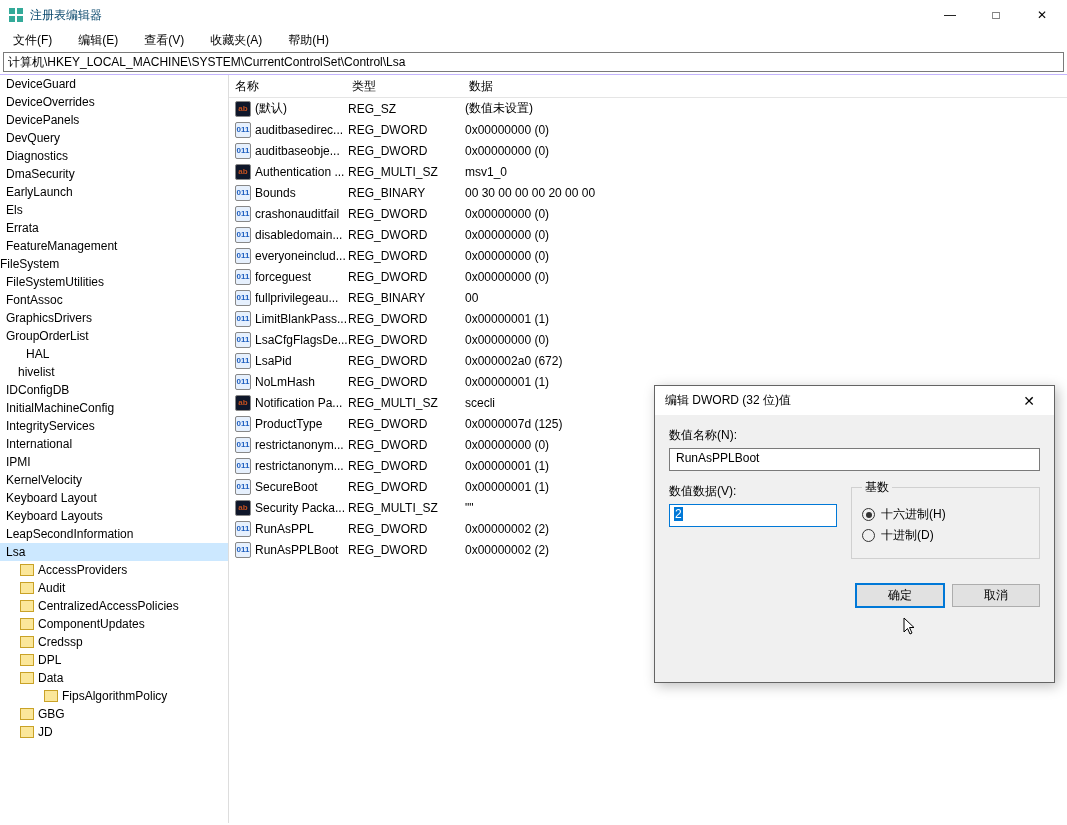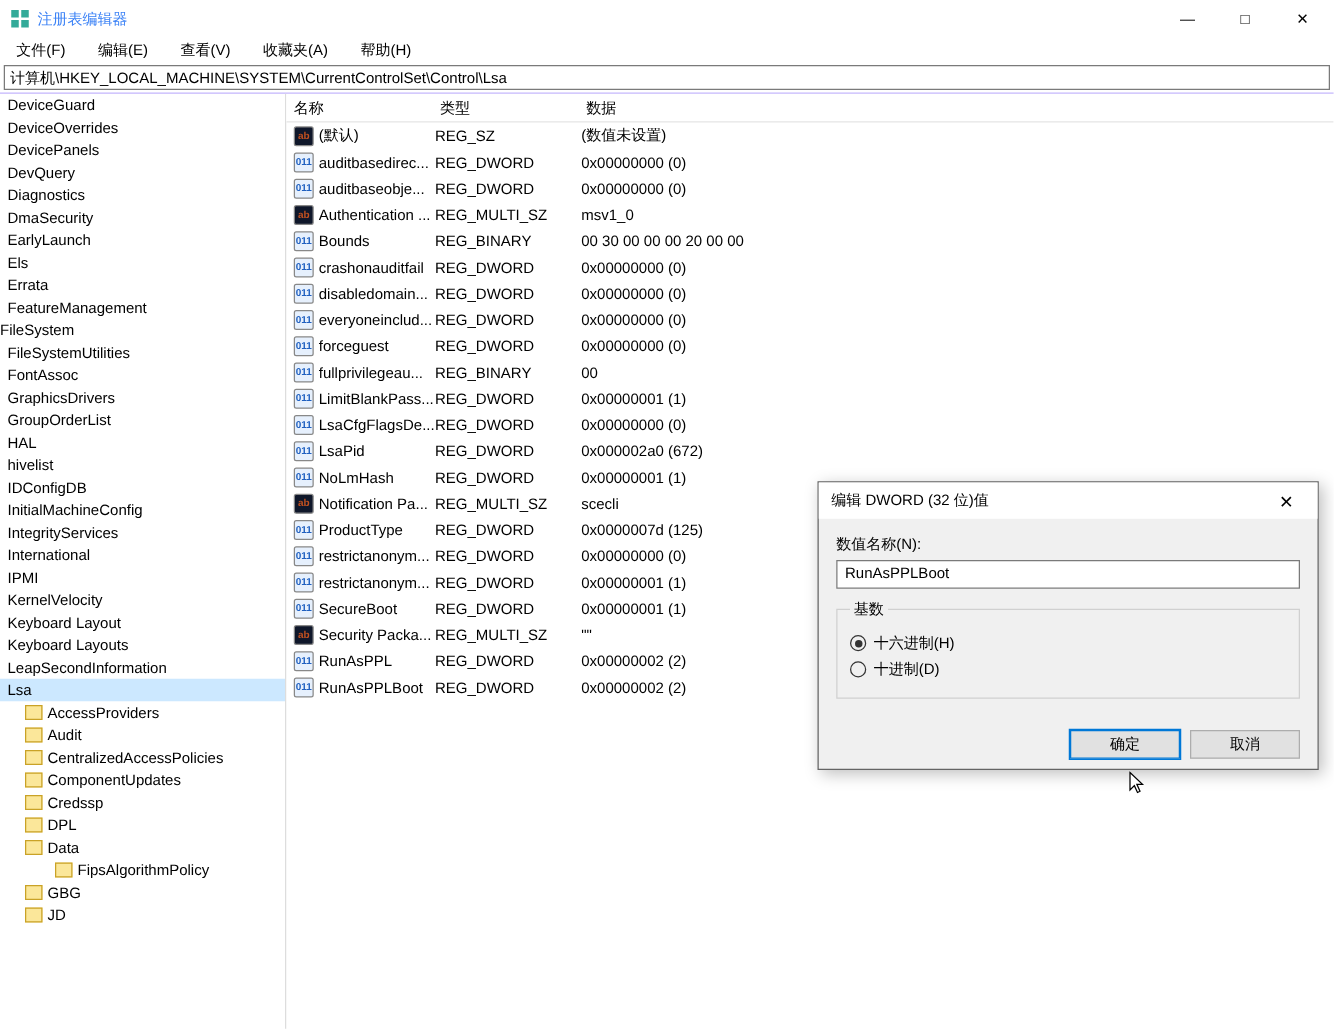--- a/index.html
+++ b/index.html
@@ -1,19 +1,19 @@
 <!DOCTYPE html>
 <html><head>
 <meta charset="utf-8">
 <style>
 *{box-sizing:border-box;margin:0;padding:0;font-family:"Microsoft YaHei","Segoe UI",Tahoma,sans-serif;font-size:12px;color:#000}
 body{background:#fff;width:1067px;height:825px;overflow:hidden;position:relative}
 .titlebar{height:30px;background:#fff;display:flex;align-items:center;padding:0 2px}
 .titlebar .app-icon{width:16px;height:16px;margin:0 6px;flex-shrink:0}
-.titlebar .title{flex:1;color:#3b82f6}
+.titlebar .title{flex:1;color:#0c4a6e}
 .titlebar .win-btn{width:46px;height:30px;display:flex;align-items:center;justify-content:center;color:#000}
 .menubar{height:20px;display:flex;align-items:center;padding:0 5px;gap:10px}
 .menubar .menu-item{padding:2px 8px}
 .address{border:1px solid #7a7a7a;margin:2px 3px;height:20px;padding:1px 4px;background:#fff;line-height:17px}
 .content{display:flex;height:749px;border-top:1px solid #c4b5fd}
 .tree{width:229px;border-right:1px solid #ddd;overflow-y:scroll;position:relative}
 .tree-inner{padding:0}
 .tree-item{padding:2px 6px;white-space:nowrap;display:flex;align-items:center;gap:2px}
 .tree-item.selected{background:#cce8ff}
 .tree-item .folder-icon{display:inline-block;width:14px;height:12px;background:#fbe79a;border:1px solid #c9a227;flex-shrink:0;margin-right:2px}
@@ -25,21 +25,21 @@
 .col-data{flex:1}
 .list-body{overflow-y:auto;height:726px}
 .list-row{display:flex;align-items:center;height:21px;padding:0 0 0 6px}
 .list-row .val-icon{width:16px;height:16px;margin-right:4px;flex-shrink:0;border:1px solid #888;border-radius:2px;display:flex;align-items:center;justify-content:center;font-size:8px;font-weight:bold}
 .val-icon.str{background:#0f172a;color:#c05020}
 .val-icon.bin{background:#e6f0fd;color:#2060c0}
 .list-row .cell-name{width:93px;overflow:hidden;text-overflow:ellipsis;white-space:nowrap}
 .list-row .cell-type{width:117px;overflow:hidden;white-space:nowrap}
 .list-row .cell-data{flex:1;overflow:hidden;white-space:nowrap}
 
-.dialog{position:absolute;left:654px;top:385px;width:401px;height:231px;background:#f0f0f0;border:1px solid #646464;box-shadow:3px 3px 12px rgba(0,0,0,.25)}
+.dialog{position:absolute;left:654px;top:385px;width:401px;height:298px;background:#f0f0f0;border:1px solid #646464;box-shadow:3px 3px 12px rgba(0,0,0,.25)}
 .dialog .dlg-title{height:29px;display:flex;align-items:center;padding:0 10px;background:#fff}
 .dialog .dlg-title .t{flex:1}
 .dialog .dlg-title .close{width:30px;text-align:center;font-size:14px}
 .dialog .dlg-body{padding:12px 14px}
 .dlg-label{margin-bottom:4px}
 .dlg-input{width:100%;height:23px;border:1px solid #7a7a7a;background:#fff;padding:2px 6px;margin-bottom:12px}
 .dlg-row{display:flex;gap:14px}
 .dlg-col-left{width:168px}
 .dlg-col-right{flex:1}
 .value-field{width:168px;height:23px;border:1px solid #0078d7;background:#fff;padding:2px 4px}
@@ -125,24 +125,24 @@
         </div>
         <div class="tree-item no-icon" style="padding-left: 6px;">
           <span>FontAssoc</span>
         </div>
         <div class="tree-item no-icon" style="padding-left: 6px;">
           <span>GraphicsDrivers</span>
         </div>
         <div class="tree-item no-icon" style="padding-left: 6px;">
           <span>GroupOrderList</span>
         </div>
-        <div class="tree-item no-icon" style="padding-left: 6px;">
+        <div class="tree-item no-icon" style="padding-left: 6px; margin-left: 20px;">
           <span>HAL</span>
         </div>
-        <div class="tree-item no-icon" style="padding-left: 6px;">
+        <div class="tree-item no-icon" style="padding-left: 18px;">
           <span>hivelist</span>
         </div>
         <div class="tree-item no-icon" style="padding-left: 6px;">
           <span>IDConfigDB</span>
         </div>
         <div class="tree-item no-icon" style="padding-left: 6px;">
           <span>InitialMachineConfig</span>
         </div>
         <div class="tree-item no-icon" style="padding-left: 6px;">
           <span>IntegrityServices</span>
@@ -355,20 +355,24 @@
 
 <div class="dialog">
   <div class="dlg-title">
     <span class="t">编辑 DWORD (32 位)值</span>
     <span class="close">✕</span>
   </div>
   <div class="dlg-body">
     <div class="dlg-label">数值名称(N):</div>
     <div class="dlg-input">RunAsPPLBoot</div>
     <div class="dlg-row">
+      <div class="dlg-col-left">
+        <div class="dlg-label">数值数据(V):</div>
+        <div class="value-field"><span class="sel">2</span></div>
+      </div>
       <div class="dlg-col-right">
         <fieldset>
           <legend>基数</legend>
           <div class="radio-row">
             <span class="radio checked"></span>
             <span>十六进制(H)</span>
           </div>
           <div class="radio-row">
             <span class="radio"></span>
             <span>十进制(D)</span>

